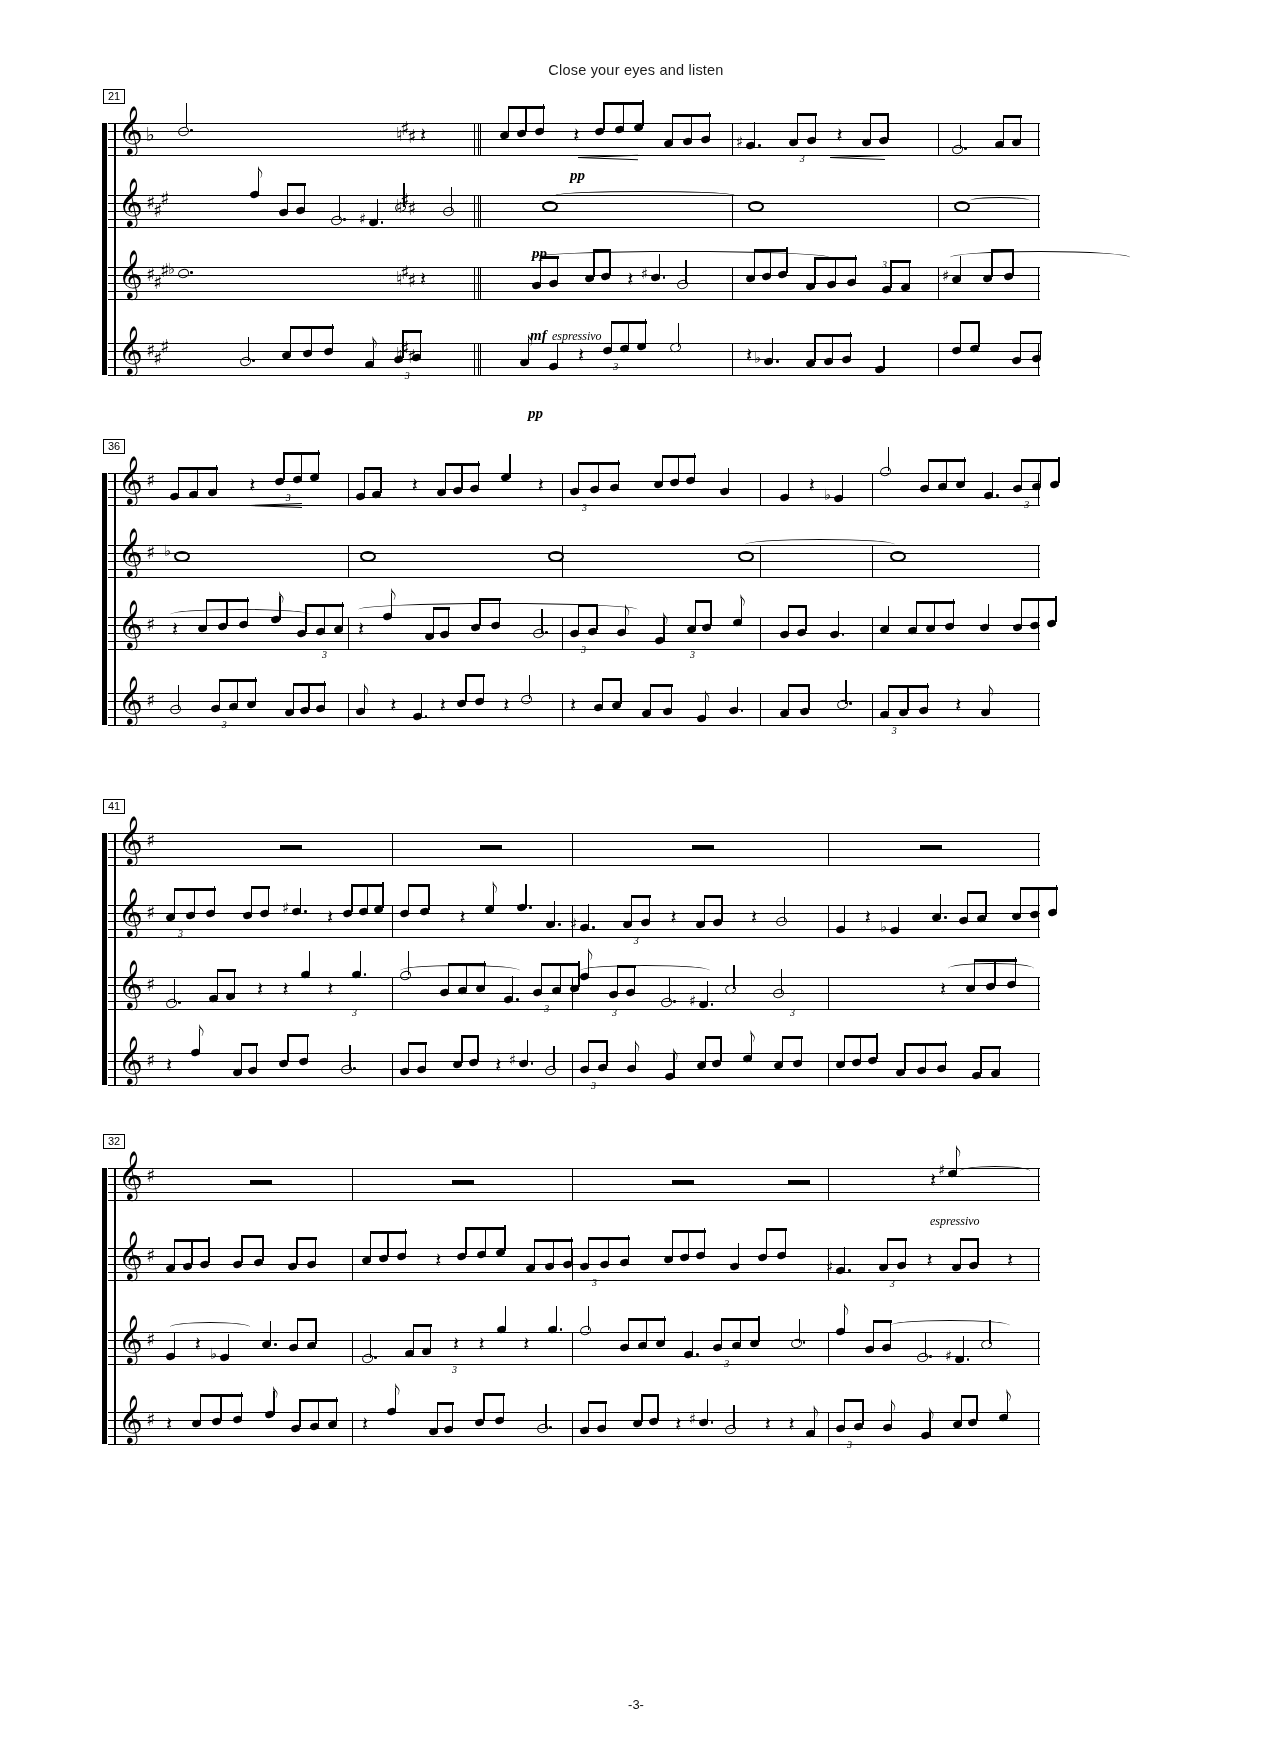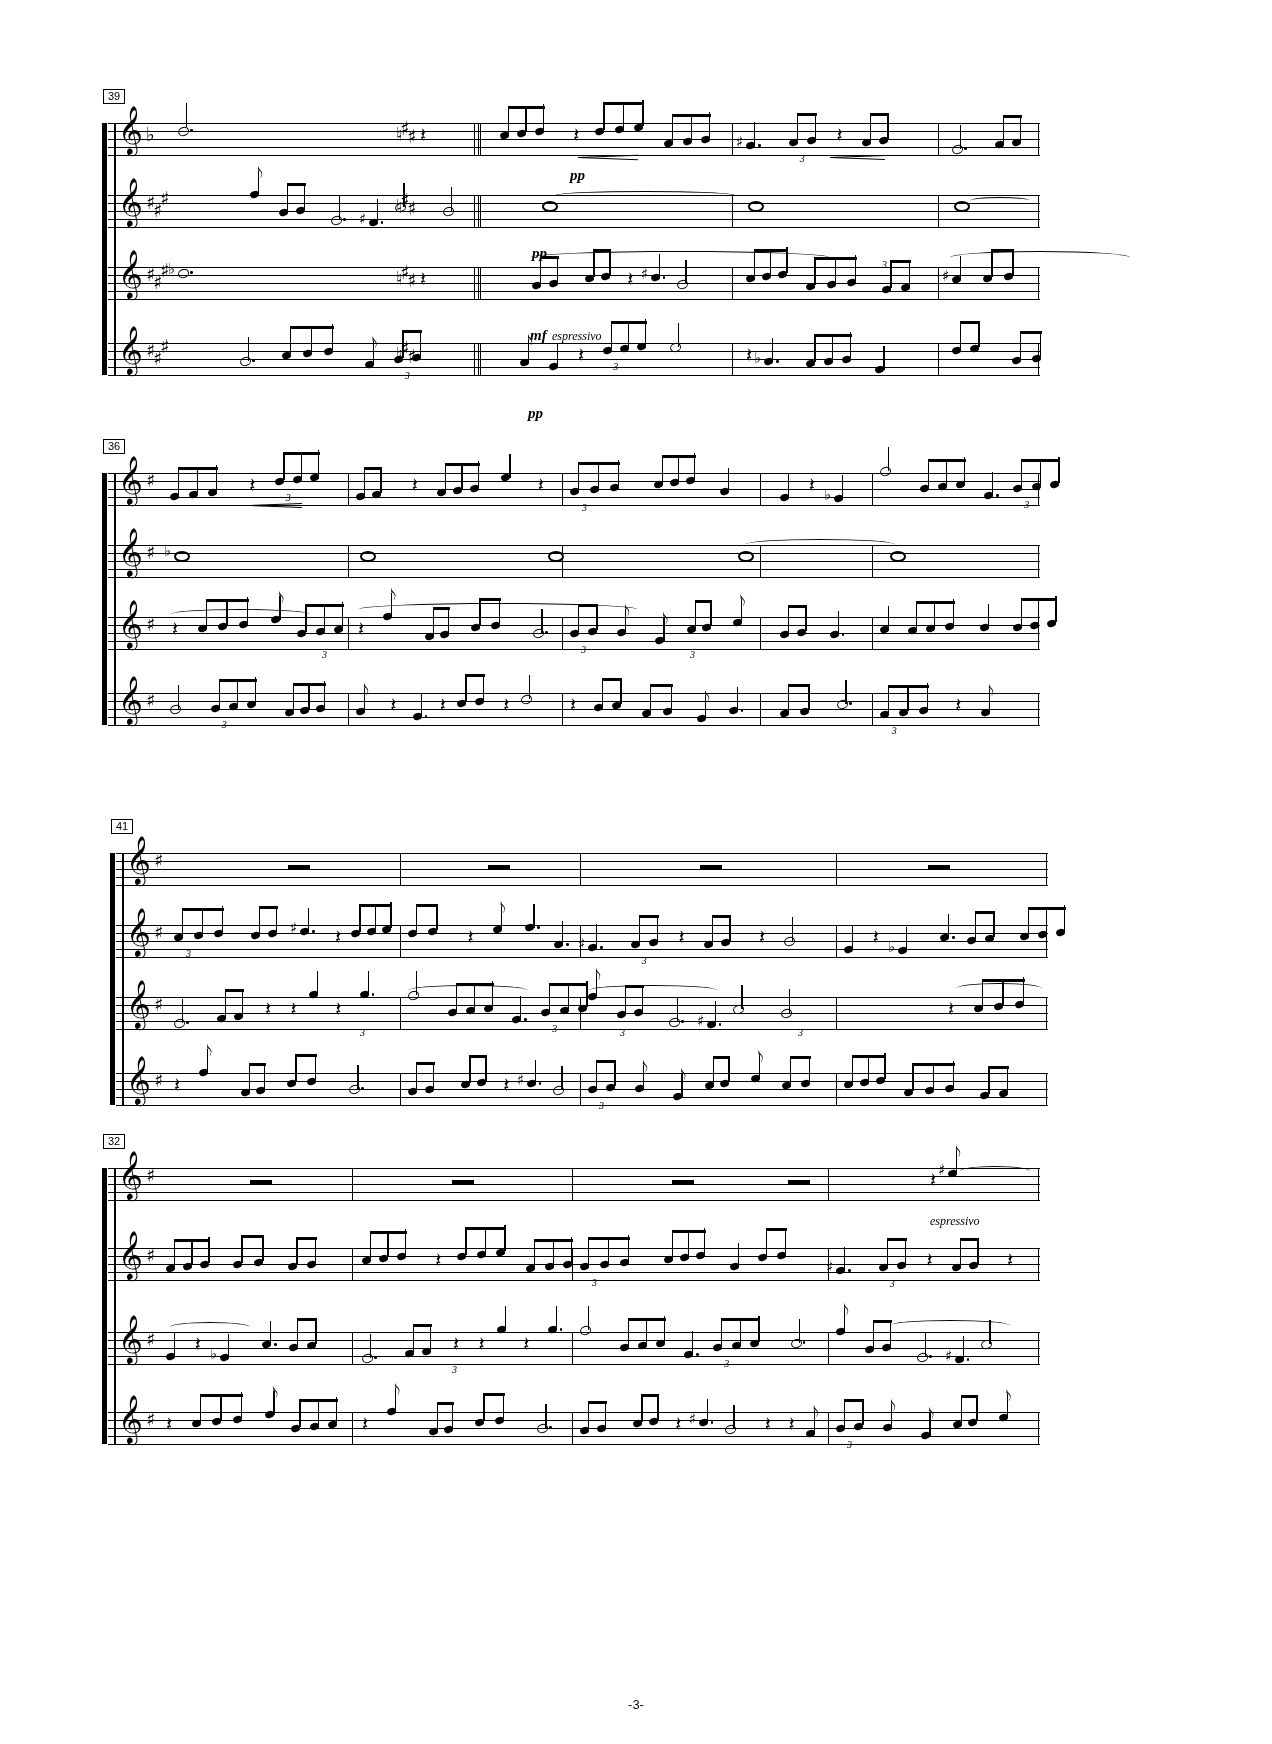--- a/index.html
+++ b/index.html
@@ -216,23 +216,24 @@
     transform-origin: left center;
   }
   .hairpin::before { top: 3.5px; transform: rotate(2.2deg); }
   .hairpin::after  { top: 3.5px; transform: rotate(-2.2deg); }
 </style>
 </head>
 <body>
 
 <div class="page">
 
+  <div class="title">Close your eyes and listen</div>
 
   <div class="system" id="sys1" style="top:105px;height:300px;">
-    <div class="measure-number">39</div>
+    <div class="measure-number">21</div>
   <div class="sys-bar thick" style="top: 18px; height: 252px;"></div>
       <div class="staff" style="top: 18px;">
         <div class="line"></div>
         <div class="line"></div>
         <div class="line"></div>
         <div class="line"></div>
         <div class="line"></div>
       </div>
       <div class="staff" style="top: 90px;">
         <div class="line"></div>
@@ -793,21 +794,21 @@
       <div class="nh" style="left: 818.913px; top: 252px;"></div>
       <div class="stem" style="left: 826.913px; top: 228px; height: 26px;"></div>
       <div class="beam" style="left: 788px; top: 230px; width: 40.9134px; height: 3.4px;"></div>
       <div class="tuplet" style="left: 791.674px; top: 270px;">3</div>
       <div class="rest" style="left: 855.266px; top: 240px;">𝄽</div>
       <div class="nh" style="left: 881.015px; top: 254px;"></div>
       <div class="stem" style="left: 889.015px; top: 234px; height: 24px;"></div>
       <div class="flag" style="left: 889.015px; top: 228px;">𝅮</div>
     </div>
 
-  <div class="system" id="sys3" style="top:835px;height:300px;margin-left:8px;">
+  <div class="system" id="sys3" style="top:815px;height:300px;">
     <div class="measure-number">41</div>
   <div class="sys-bar thick" style="top: 18px; height: 252px;"></div>
       <div class="staff" style="top: 18px;">
         <div class="line"></div>
         <div class="line"></div>
         <div class="line"></div>
         <div class="line"></div>
         <div class="line"></div>
       </div>
       <div class="staff" style="top: 90px;">

